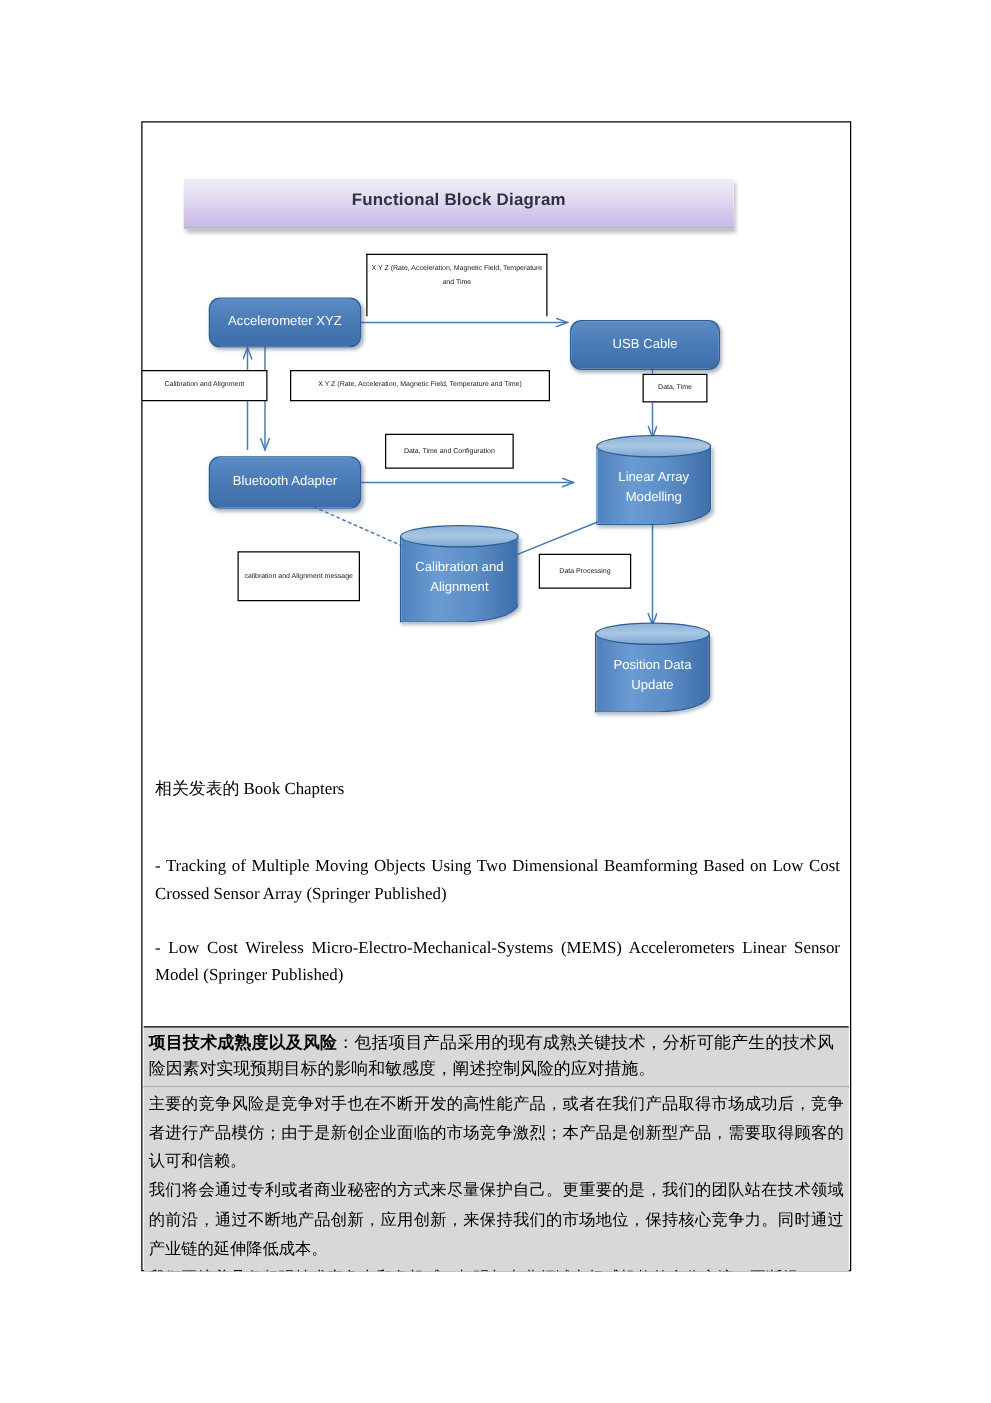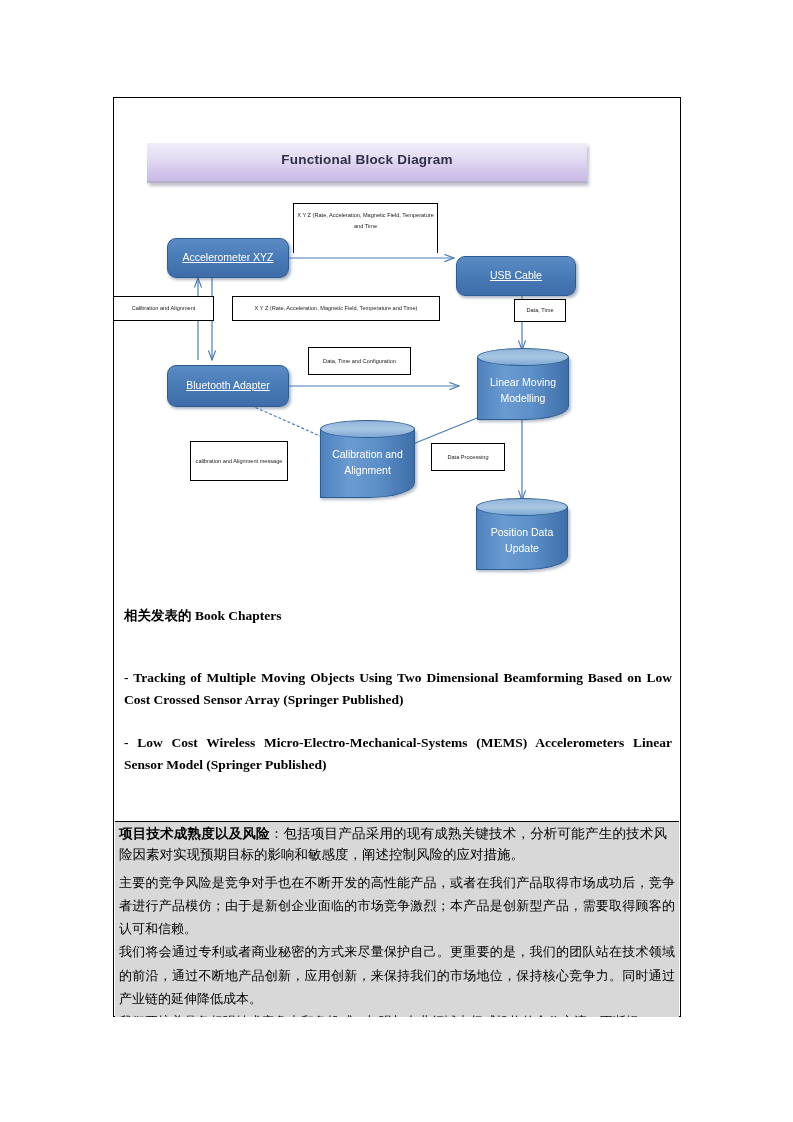--- a/index.html
+++ b/index.html
@@ -36,21 +36,21 @@
   
   .proc{
     position:absolute;
     background:linear-gradient(to bottom,#5b8cc4 0%,#4a7cb8 45%,#3e6da8 100%);
     border:1.5px solid #2c5c92;border-radius:9px;
     box-shadow:1.5px 2px 3px rgba(70,90,120,.45);
     color:#ffffff;
     font-family:"Liberation Sans", sans-serif;
     font-size:10.5px;
     display:flex;align-items:center;justify-content:center;
-    text-align:center;line-height:1.25;text-decoration:underline;
+    text-align:center;line-height:1.25;
   }
 
   
   .cyl{position:absolute;}
   .cyl .body{
     position:absolute;left:0;top:9px;right:0;bottom:0;
     background:linear-gradient(to right,#4f81bd 0%,#6a9bd1 30%,#5d8fc8 60%,#3f6fa8 100%);
     border-left:1.5px solid #2c5c92;border-right:1.5px solid #2c5c92;
     border-bottom:1.5px solid #2c5c92;
     border-radius:0 0 48%/0 0 22%;
@@ -74,21 +74,21 @@
     position:absolute;background:#ffffff;border:1px solid #000000;
     font-family:"Liberation Sans", sans-serif;
     font-size:5.6px;color:#20201e;
     display:flex;align-items:center;justify-content:center;
     text-align:center;line-height:1.9;padding:0 3px;box-sizing:border-box;
   }
 
   .svg-layer{position:absolute;left:0;top:0;width:566px;height:500px;pointer-events:none;}
 
   
-  .doc-text{position:absolute;left:10px;top:505px;width:548px;font-weight:bold;}
+  .doc-text{position:absolute;left:10px;top:520px;width:548px;}
   .p-cn-en{font-size:13.5px;color:#000;line-height:1.9;margin:0 0 38px 0;}
   .p-pub{font-size:13.5px;color:#000;line-height:1.62;margin:0 0 22px 0;text-align:justify;}
 
   .risk-head{
     position:absolute;left:1px;top:723px;width:564px;
     background:#d8d8d8;border-top:1px solid #000;border-bottom:1px solid #000;
     font-size:13.5px;line-height:1.55;color:#000;padding:2px 12px 3px 4px;
     box-sizing:border-box;text-align:justify;
   }
   .risk-head b{font-weight:bold;}
@@ -144,21 +144,21 @@
         <span>USB Cable</span>
       </div>
 
       <div class="proc" style="left:53px;top:267px;width:120px;height:40px;">
         <span>Bluetooth Adapter</span>
       </div>
 
       <div class="cyl" style="left:363px;top:250px;width:92px;height:72px;">
         <div class="body"></div>
         <div class="top"></div>
-        <div class="lbl">Linear Moving Modelling</div>
+        <div class="lbl">Linear Array Modelling</div>
       </div>
 
       <div class="cyl" style="left:206px;top:322px;width:95px;height:78px;">
         <div class="body"></div>
         <div class="top"></div>
         <div class="lbl">Calibration and Alignment</div>
       </div>
 
       <div class="cyl" style="left:362px;top:400px;width:92px;height:72px;border-radius:12px;">
         <div class="body"></div>

